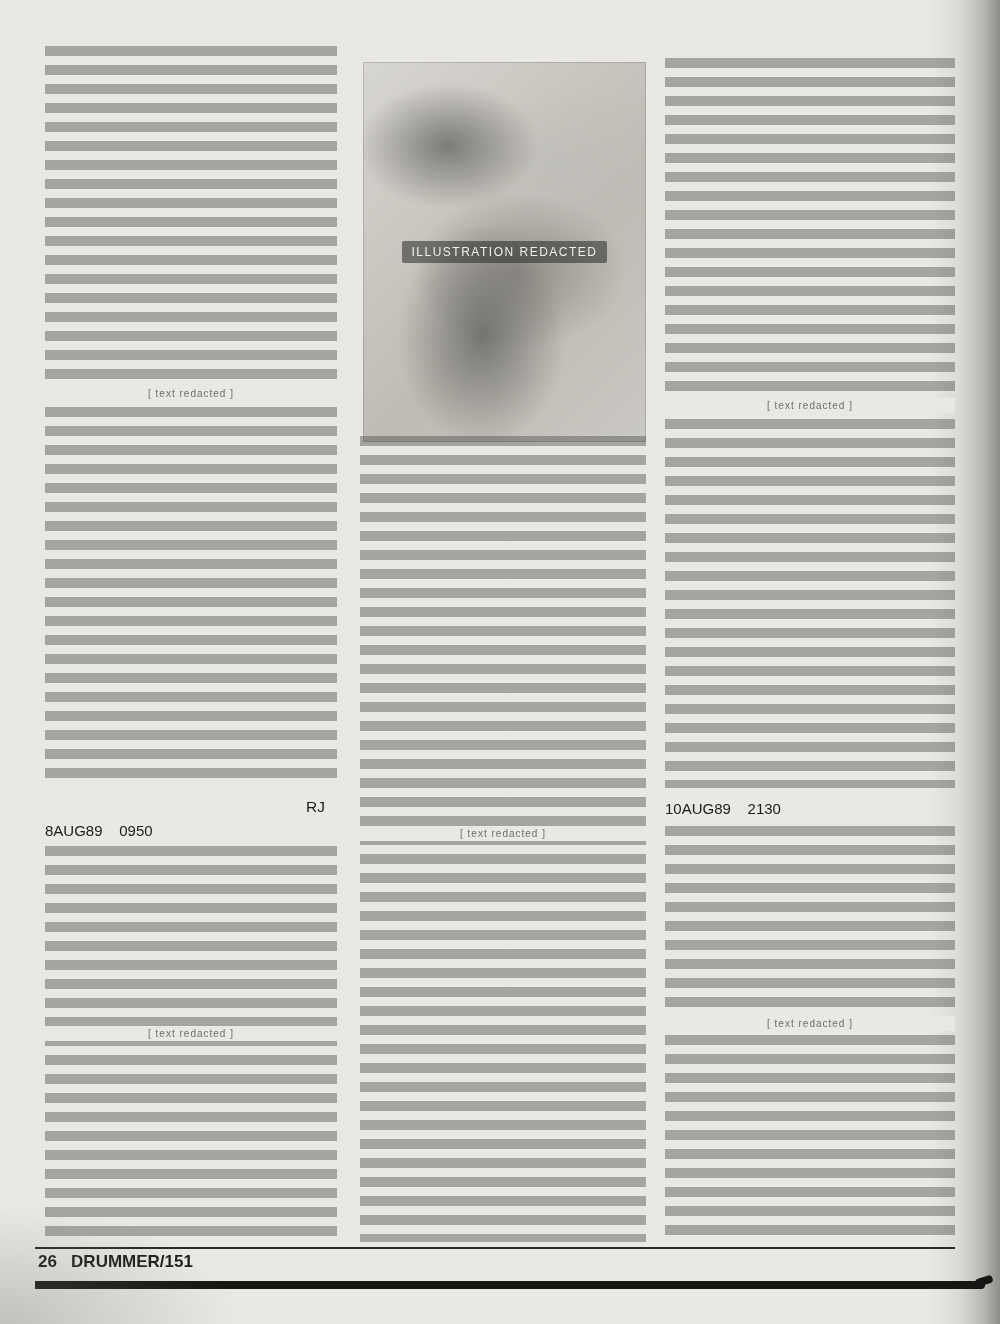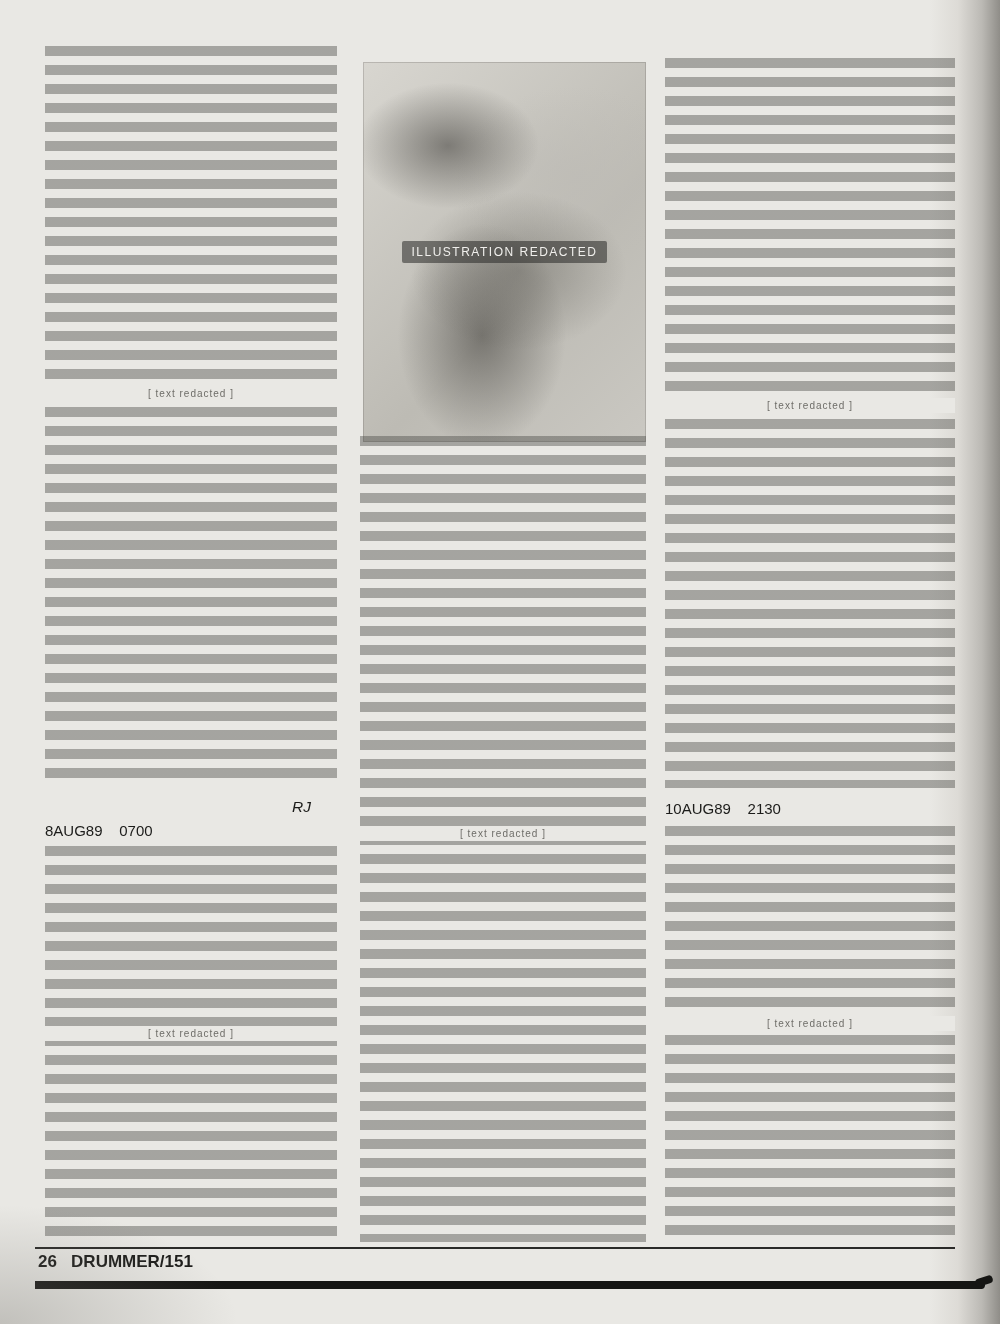--- a/index.html
+++ b/index.html
@@ -61,22 +61,21 @@
   }
 
   .entry-heading {
     position: absolute;
     font-size: 15px;
     color: #1c1c1a;
     white-space: pre;
   }
   .signature {
     position: absolute;
-    right: 26px;
-    font-style: italic;
+    right: 12px;
     font-size: 15.5px;
     color: #1c1c1a;
   }
 
   
   .illustration {
     position: absolute;
     left: 363px; top: 62px;
     width: 283px; height: 380px;
     background:
@@ -135,21 +134,21 @@
 </head>
 <body>
 
 <div class="page">
 
   <div class="column col-1">
     <div class="redacted-text" style="left:0; top:46px; width:292px; height:740px;">
       <div class="redacted-tag" style="top:340px;">[ text redacted ]</div>
     </div>
     <div class="signature" style="top:798px;">RJ</div>
-    <div class="entry-heading" style="left:0; top:822px;">8AUG89    0700</div>
+    <div class="entry-heading" style="left:0; top:822px;">8AUG89    0950</div>
     <div class="redacted-text" style="left:0; top:846px; width:292px; height:392px;">
       <div class="redacted-tag" style="top:180px;">[ text redacted ]</div>
     </div>
   </div>
 
   <div class="illustration">
     <span class="illustration-label">ILLUSTRATION REDACTED</span>
   </div>
 
   <div class="column col-2">

